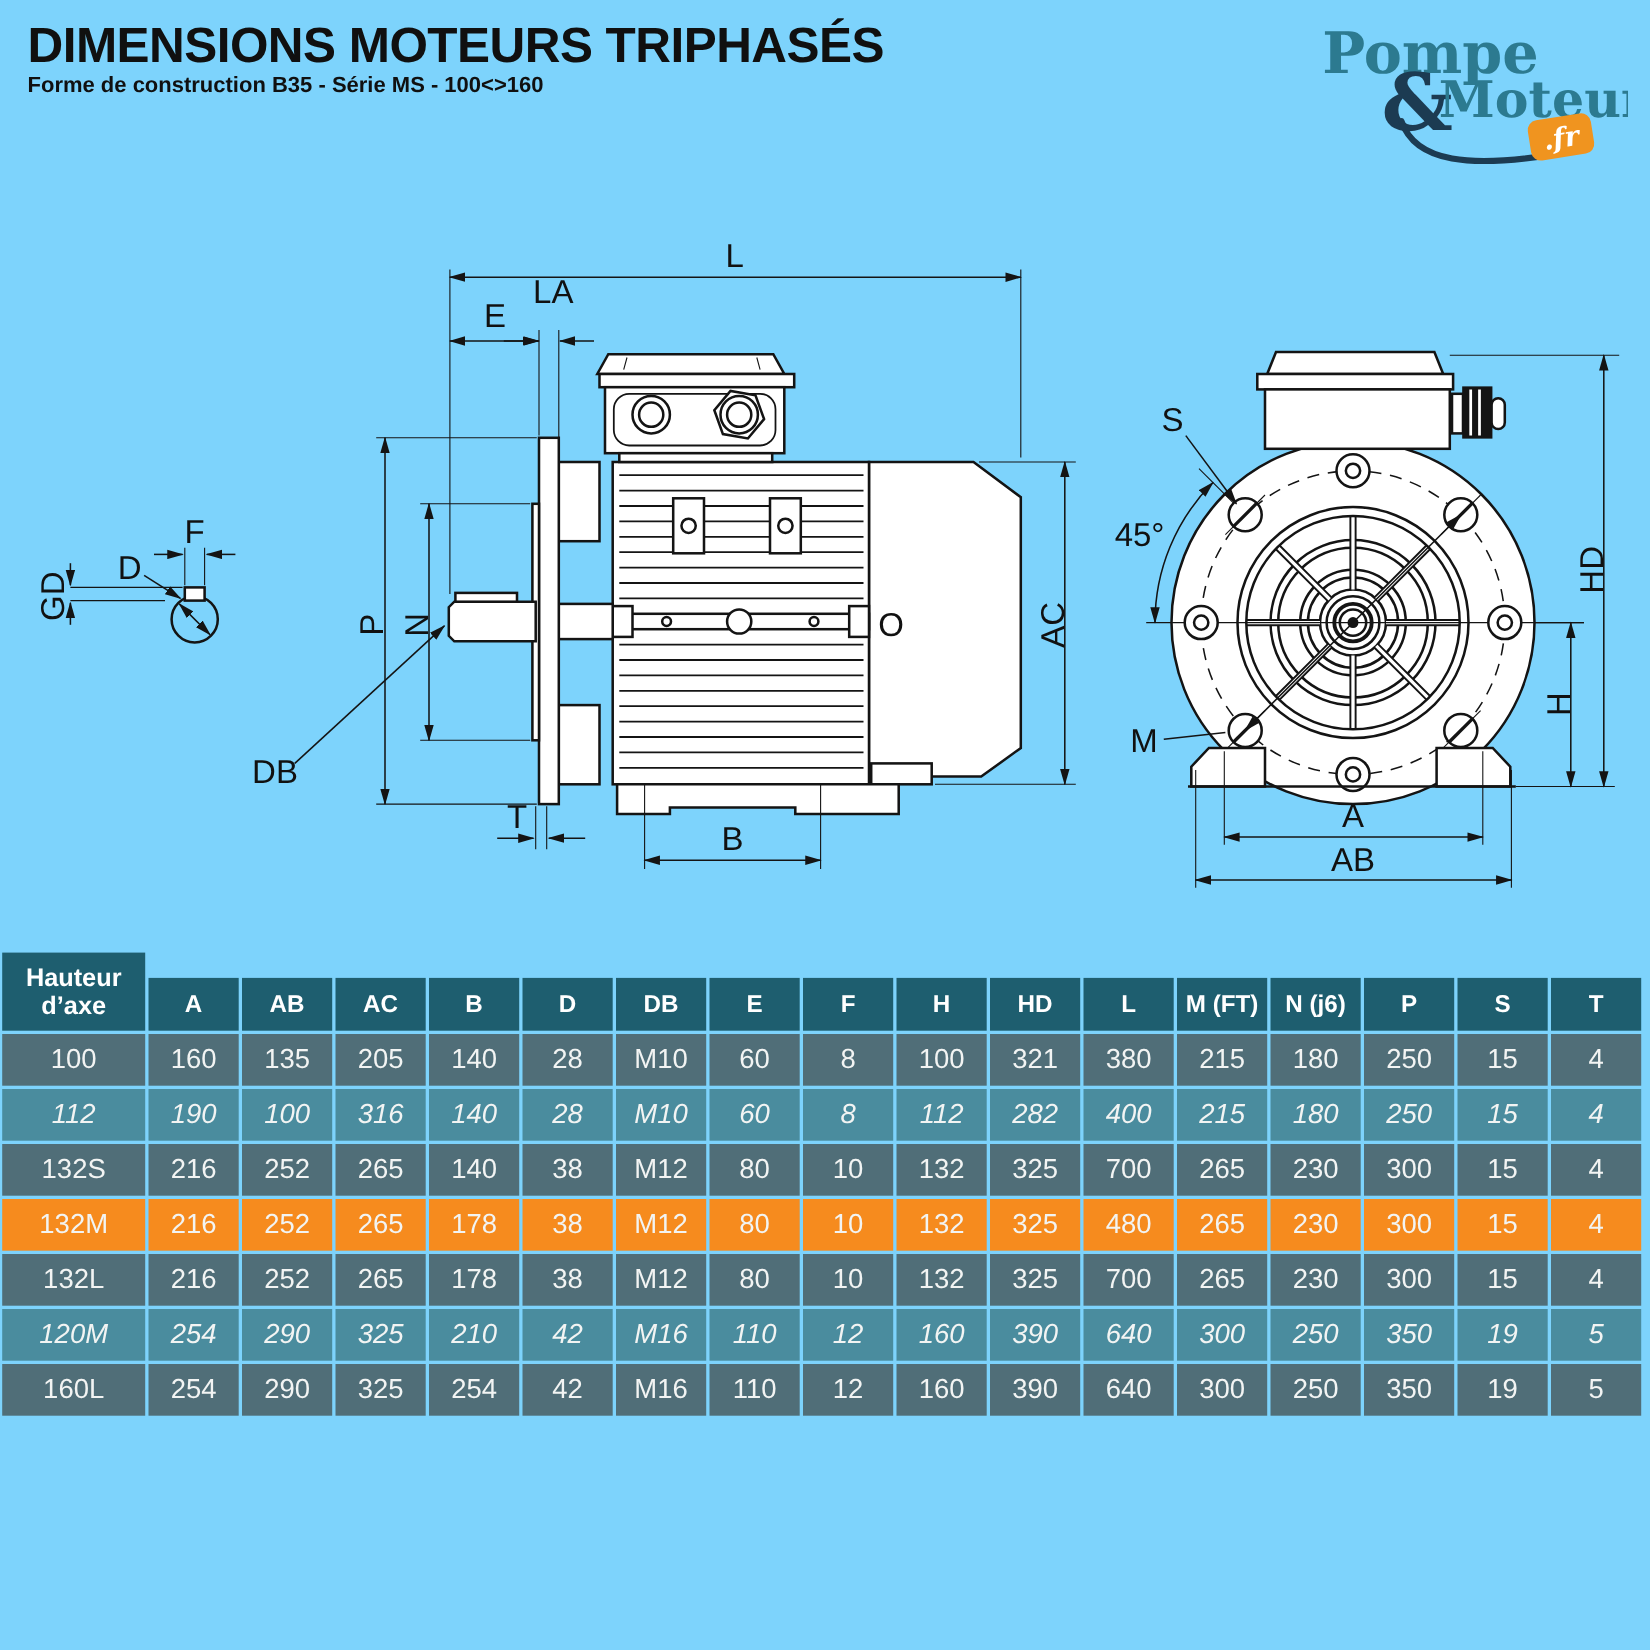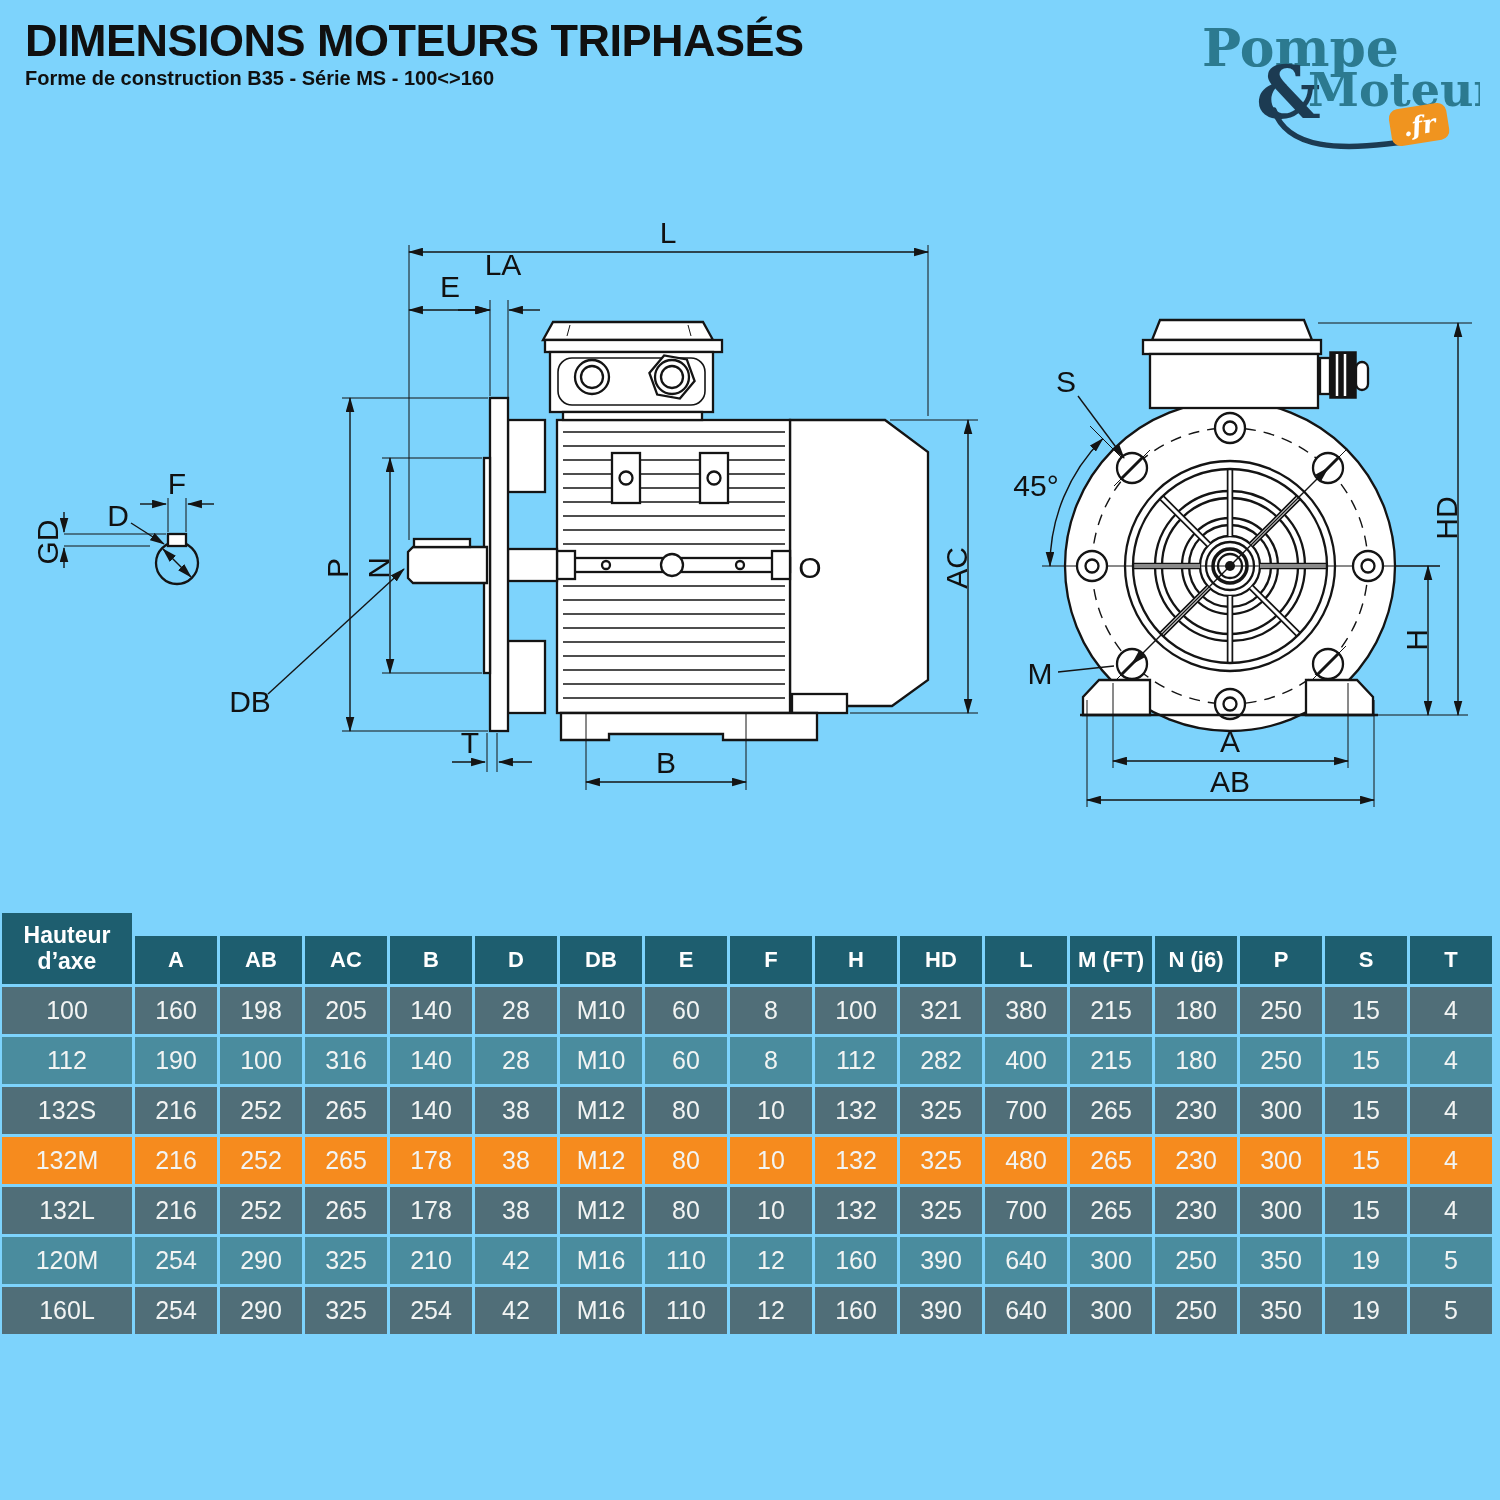--- a/index.html
+++ b/index.html
@@ -3,32 +3,32 @@
 <meta charset="utf-8">
 <style>
   html,body{margin:0;padding:0;background:#fff;}
   #page{position:relative;width:1500px;height:1500px;background:#7dd3fc;overflow:hidden;
         font-family:"Liberation Sans",sans-serif;padding-left:20px;}
   
   #title-block{position:absolute;left:25px;top:18px;color:#101010;}
   #page-title{font-size:45px;font-weight:800;letter-spacing:-0.5px;line-height:1.0;margin:0;}
   #page-subtitle{font-size:20px;font-weight:bold;margin-top:4px;}
   
-  #dim-table{position:absolute;left:2px;top:936px;display:grid;
+  #dim-table{position:absolute;left:2px;top:889px;display:grid;
              grid-template-columns:130px repeat(16,82px);
              grid-template-rows:48px repeat(7,47px);
              gap:3px;}
   .cell{display:flex;align-items:center;justify-content:center;
         color:#F2F4F3;font-size:25px;}
   .head{background:#1E5E6F;color:#fff;font-weight:bold;font-size:22px;}
   .corner{background:#1E5E6F;color:#fff;font-weight:bold;font-size:23px;
           height:71px;margin-top:-23px;text-align:center;line-height:1.12;
           padding:0 6px;box-sizing:border-box;}
   .a{background:#506E78;}
-  .b{background:#4A8C9E;}
+  .b{background:#4A8C9E;font-style:italic;}
   .hl{background:#F68B1E;}
   
   #drawing{position:absolute;left:0;top:0;}
   .ol{stroke:#141414;stroke-width:2.3;fill:#fff;}
   .oln{stroke:#141414;stroke-width:2.3;fill:none;}
   .fin{stroke:#141414;stroke-width:1.6;fill:none;}
   .dl{stroke:#141414;stroke-width:1.4;fill:none;}
   .thin{stroke:#141414;stroke-width:1;fill:none;}
   .dash{stroke:#141414;stroke-width:1.4;fill:none;stroke-dasharray:11 8;}
   .lab{font-family:"Liberation Sans",sans-serif;font-size:30px;fill:#111;}
@@ -257,21 +257,21 @@
       <div class="cell head">H</div>
       <div class="cell head">HD</div>
       <div class="cell head">L</div>
       <div class="cell head">M (FT)</div>
       <div class="cell head">N (j6)</div>
       <div class="cell head">P</div>
       <div class="cell head">S</div>
       <div class="cell head">T</div>
       <div class="cell a">100</div>
       <div class="cell a">160</div>
-      <div class="cell a">198</div>
+      <div class="cell a">135</div>
       <div class="cell a">205</div>
       <div class="cell a">140</div>
       <div class="cell a">28</div>
       <div class="cell a">M10</div>
       <div class="cell a">60</div>
       <div class="cell a">8</div>
       <div class="cell a">100</div>
       <div class="cell a">321</div>
       <div class="cell a">380</div>
       <div class="cell a">215</div>

